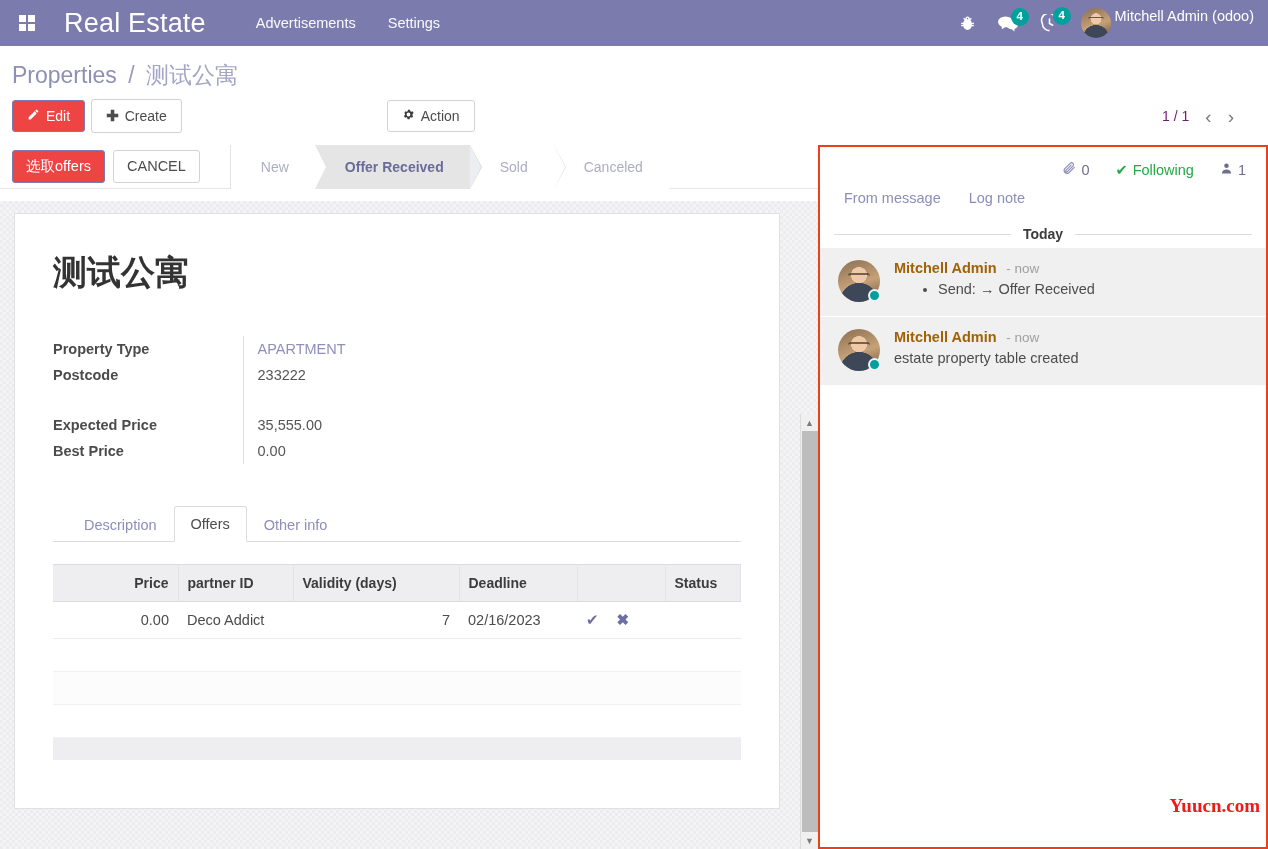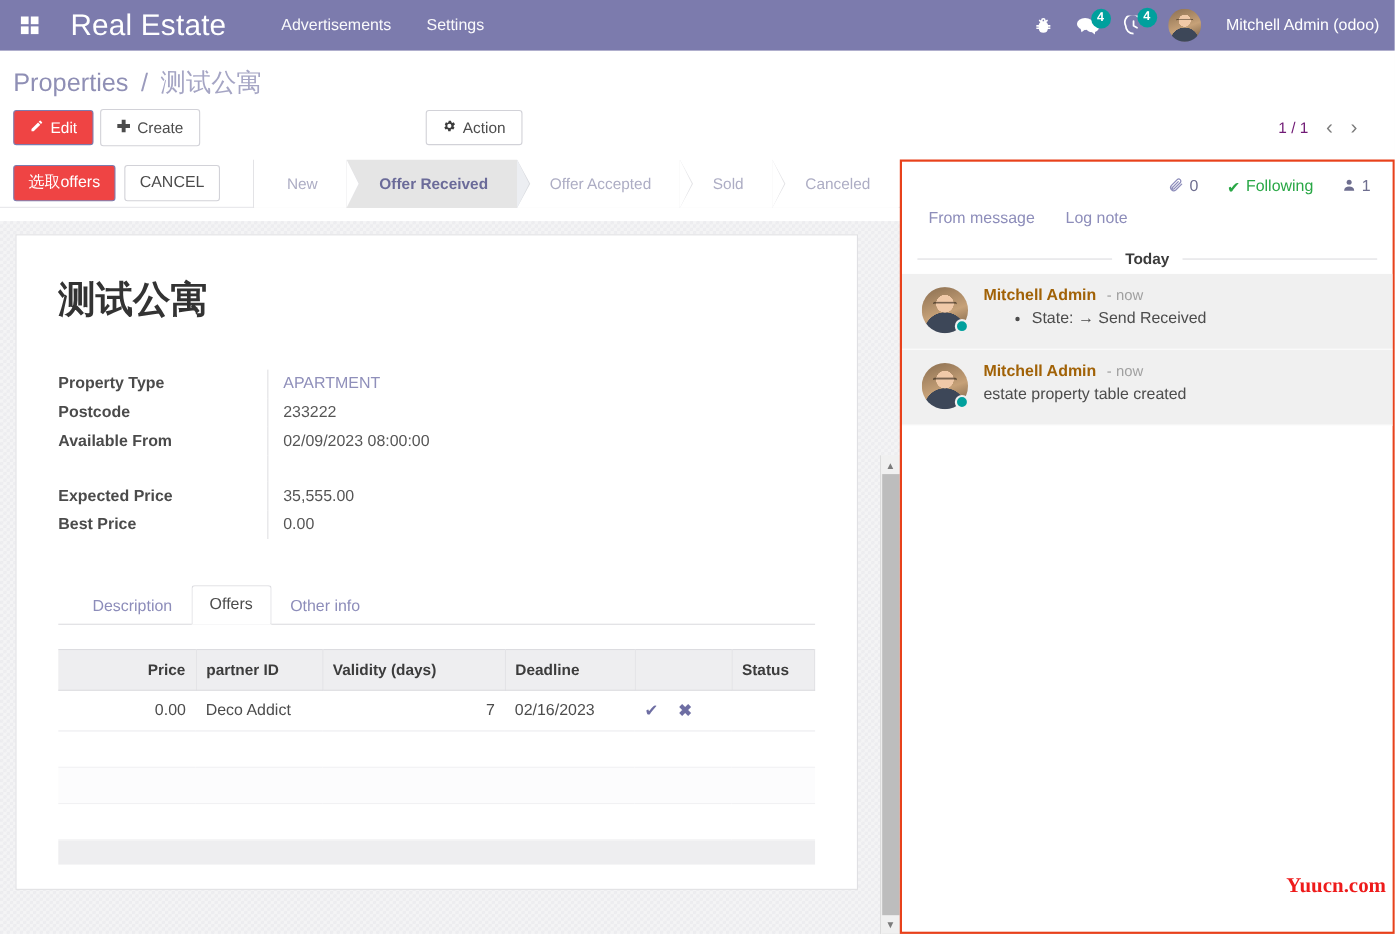--- a/index.html
+++ b/index.html
@@ -26,21 +26,21 @@
   .nav-menu { display:flex; align-items:center; gap:32px; font-size:14.5px; }
   .nav-menu a { color:#ffffff; text-decoration:none; opacity:.96; white-space:nowrap; }
   .nav-right { margin-left:auto; display:flex; align-items:center; gap:22px; padding-right:4px; }
   .nav-icon { position:relative; display:flex; align-items:center; cursor:pointer; }
   .badge {
     position:absolute; top:-7px; left:13px; min-width:18px; height:18px;
     background:#00a09d; color:#fff; border-radius:9px; font-size:11.5px;
     font-weight:700; display:flex; align-items:center; justify-content:center;
     padding:0 4px; line-height:1;
   }
-  .user-box { display:flex; align-items:center; gap:23px; cursor:pointer; }
+  .user-box { display:flex; align-items:flex-start; gap:4px; cursor:pointer; }
   .avatar-nav {
     width:30px; height:30px; border-radius:50%;
     background:
       radial-gradient(circle at 50% 36%, #f0c9a8 0 22%, transparent 23%),
       radial-gradient(circle at 50% 100%, #3d4758 0 38%, transparent 39%),
       linear-gradient(160deg,#8a6e50,#c6a178 55%,#6d563d);
     overflow:hidden; position:relative; flex:none;
   }
   .avatar-nav::after{
     content:""; position:absolute; left:7px; top:9px; width:16px; height:5px;
@@ -292,44 +292,39 @@
 </div>
 
 <div id="statusbar-row">
   <div class="sb-left">
     <button class="btn btn-primary btn-sb">选取offers</button>
     <button class="btn btn-sb">CANCEL</button>
   </div>
   <div class="statusbar">
     <div class="st-item">New</div>
     <div class="st-item active">Offer Received</div>
-    <div class="st-item">Offer Accepted</div>
     <div class="st-item">Sold</div>
     <div class="st-item">Canceled</div>
   </div>
 </div>
 
 <div id="main">
 
   <div id="sheet">
     <div class="sheet-inner">
       <div class="record-title">测试公寓</div>
 
       <div class="field-group">
         <div class="field-row">
           <div class="field-label">Property Type</div>
           <div class="field-value link">APARTMENT</div>
         </div>
         <div class="field-row">
           <div class="field-label">Postcode</div>
           <div class="field-value">233222</div>
-        </div>
-        <div class="field-row">
-          <div class="field-label">Available From</div>
-          <div class="field-value">02/09/2023 08:00:00</div>
         </div>
         <div class="field-row">
           <div class="field-label group-gap"></div>
           <div class="field-value group-gap"></div>
         </div>
         <div class="field-row">
           <div class="field-label">Expected Price</div>
           <div class="field-value">35,555.00</div>
         </div>
         <div class="field-row">
@@ -441,21 +436,21 @@
     <span class="msg-avatar">
         <span class="presence"></span>
       </span>
     <div class="msg-body">
       <div>
         <span class="msg-author">Mitchell Admin</span>
         <span class="msg-time">- now</span>
       </div>
       <div class="msg-text">
         <ul>
-            <li>State: → Send Received</li>
+            <li>Send: → Offer Received</li>
           </ul>
       </div>
     </div>
   </div>
 
   <div class="msg">
     <span class="msg-avatar">
         <span class="presence"></span>
       </span>
     <div class="msg-body">

